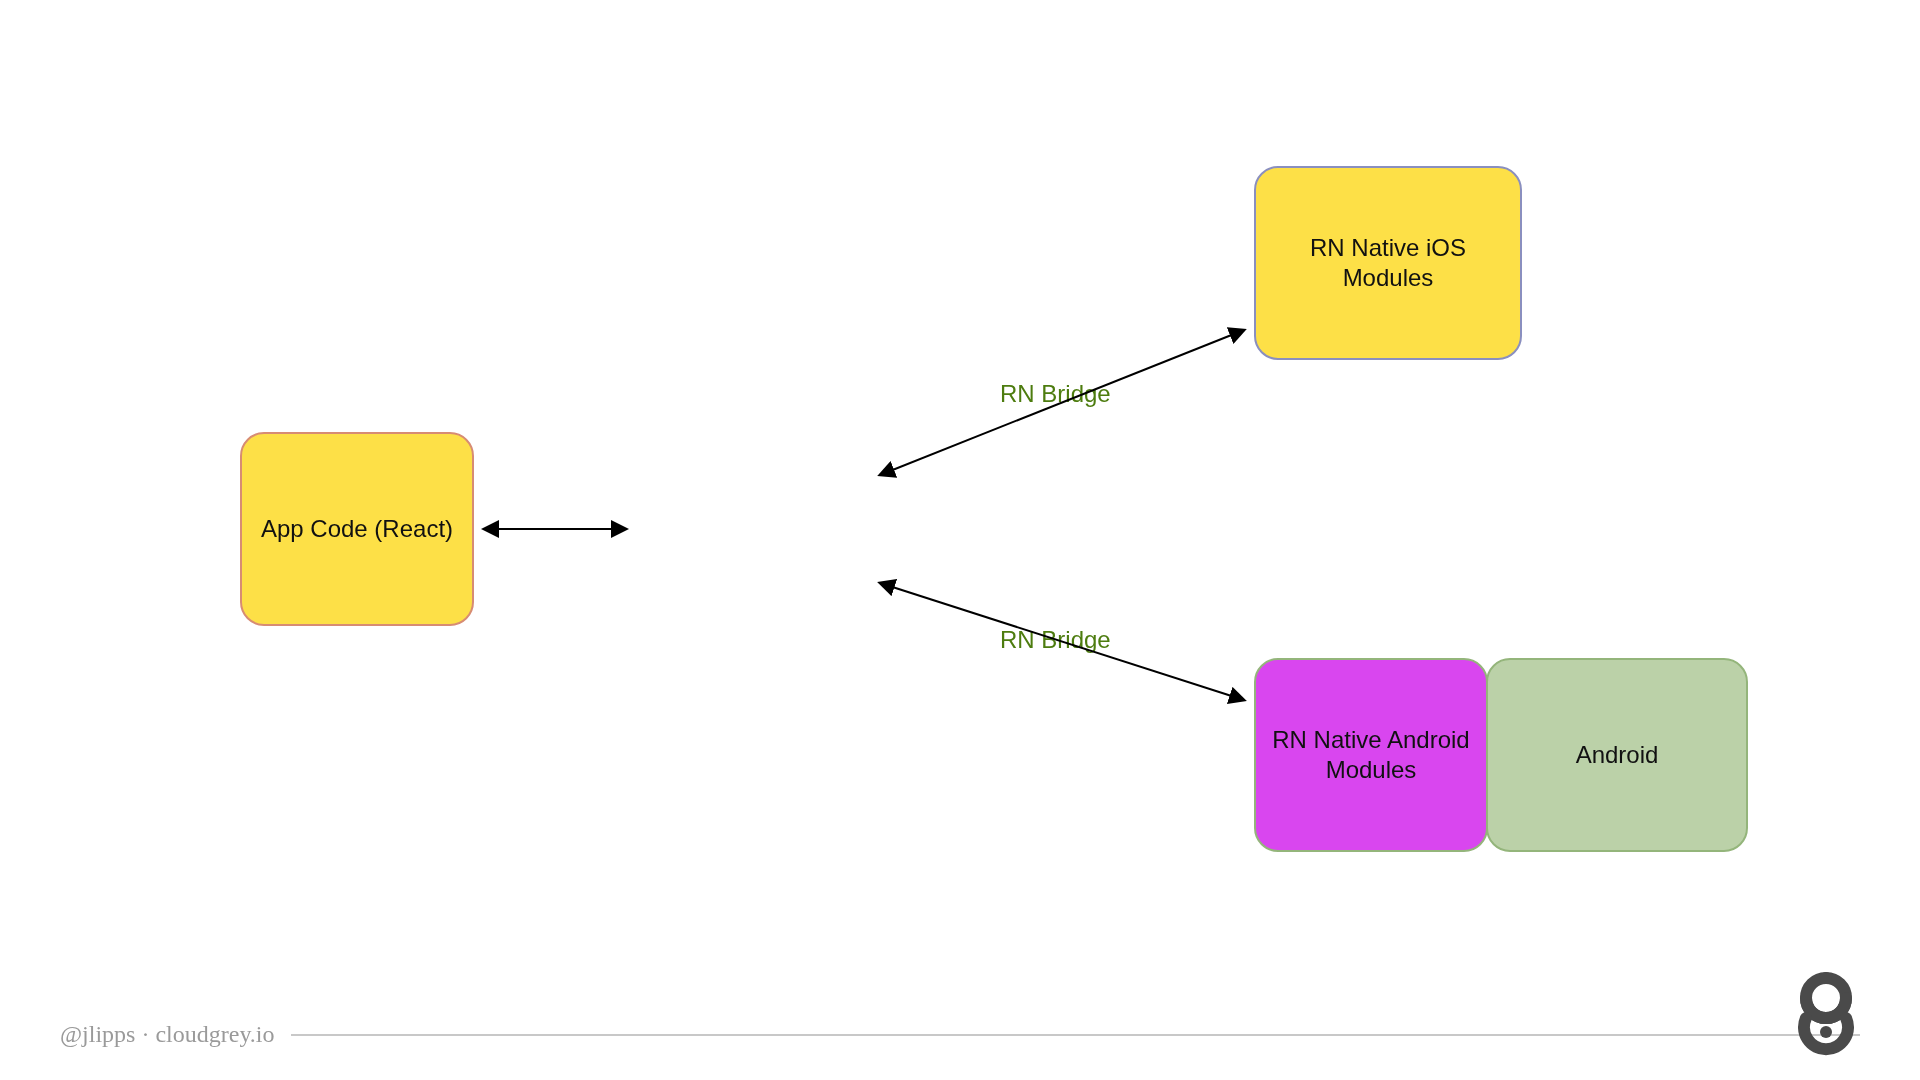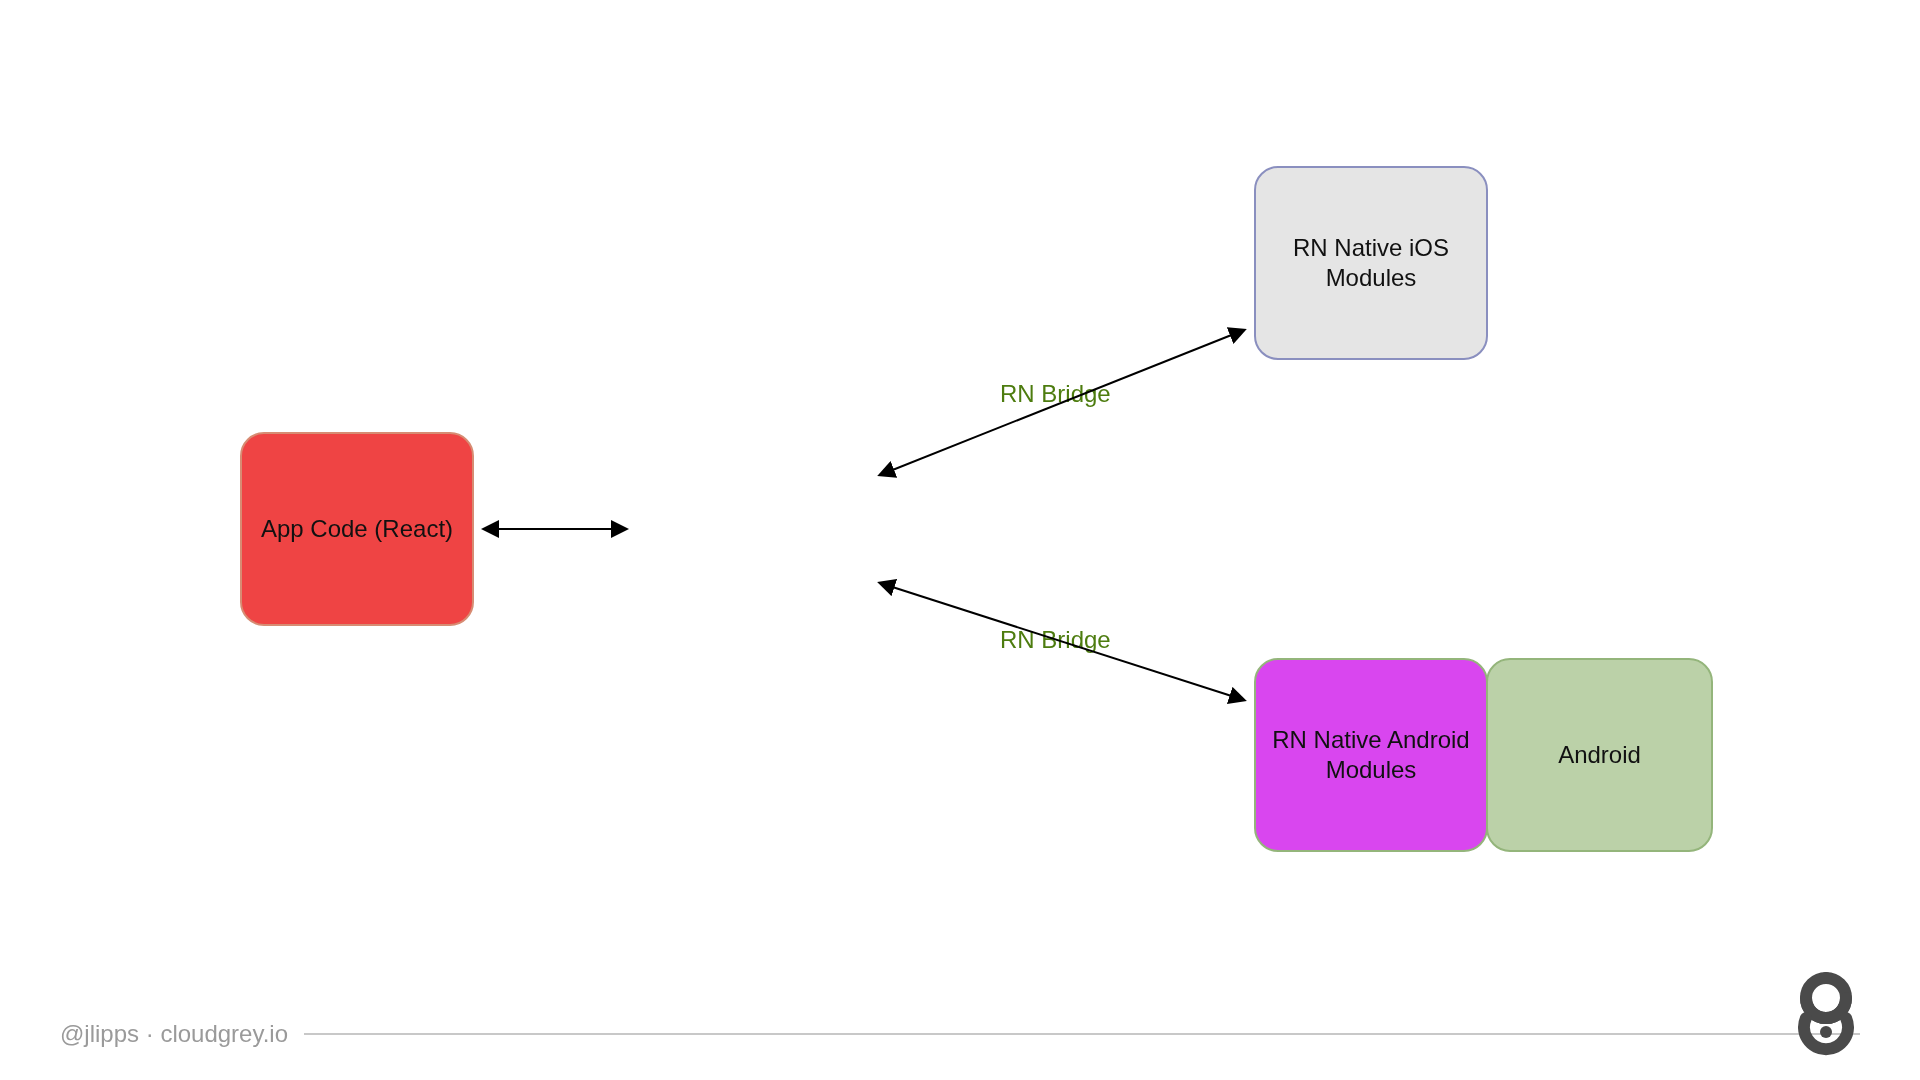--- a/index.html
+++ b/index.html
@@ -35,20 +35,21 @@
     font-size: 24px;
     color: #4d7c0f;
   }
   .footer {
     position: absolute;
     left: 60px;
     right: 60px;
     bottom: 32px;
     display: flex;
     align-items: center;
+    font-family: Liberation Serif, serif;
   }
   .footer-text {
     color: #9a9a9a;
     font-size: 24px;
     white-space: nowrap;
     padding-right: 16px;
   }
   .footer-line {
     flex: 1;
     height: 0;
@@ -67,35 +68,35 @@
     bottom: 20px;
     width: 100px;
     height: 100px;
   }
 </style>
 </head>
 <body>
 
 <div class="stage">
 
-  <div class="box" style="left:240px; top:432px; width:234px; height:194px; background:#ef4444; border-color:#D78C73;">
+  <div class="box" style="left:240px; top:432px; width:234px; height:194px; background:#fde047; border-color:#D78C73;">
     <span>App Code (React)</span>
   </div>
 
 
-  <div class="box" style="left:1254px; top:166px; width:234px; height:194px; background:#e5e5e5; border-color:#8A8FBF;">
+  <div class="box" style="left:1254px; top:166px; width:268px; height:194px; background:#fde047; border-color:#8A8FBF;">
     <span>RN Native iOS<br>Modules</span>
   </div>
 
 
   <div class="box" style="left:1254px; top:658px; width:234px; height:194px; background:#d946ef; border-color:#94B57B;">
     <span>RN Native Android<br>Modules</span>
   </div>
 
-  <div class="box" style="left:1486px; top:658px; width:227px; height:194px; background:#BBD1A8; border-color:#94B57B;">
+  <div class="box" style="left:1486px; top:658px; width:262px; height:194px; background:#BBD1A8; border-color:#94B57B;">
     <span>Android</span>
   </div>
 
   <div class="label" style="left:1000px; top:380px;">RN Bridge</div>
   <div class="label" style="left:1000px; top:626px;">RN Bridge</div>
 
   <svg class="overlay" viewBox="0 0 1920 1080">
     <defs>
       <marker id="arrowEnd" viewBox="0 0 12 12" refX="10" refY="6" markerWidth="9" markerHeight="9" orient="auto-start-reverse">
         <path d="M 0 0 L 12 6 L 0 12 z" fill="#000"></path>

